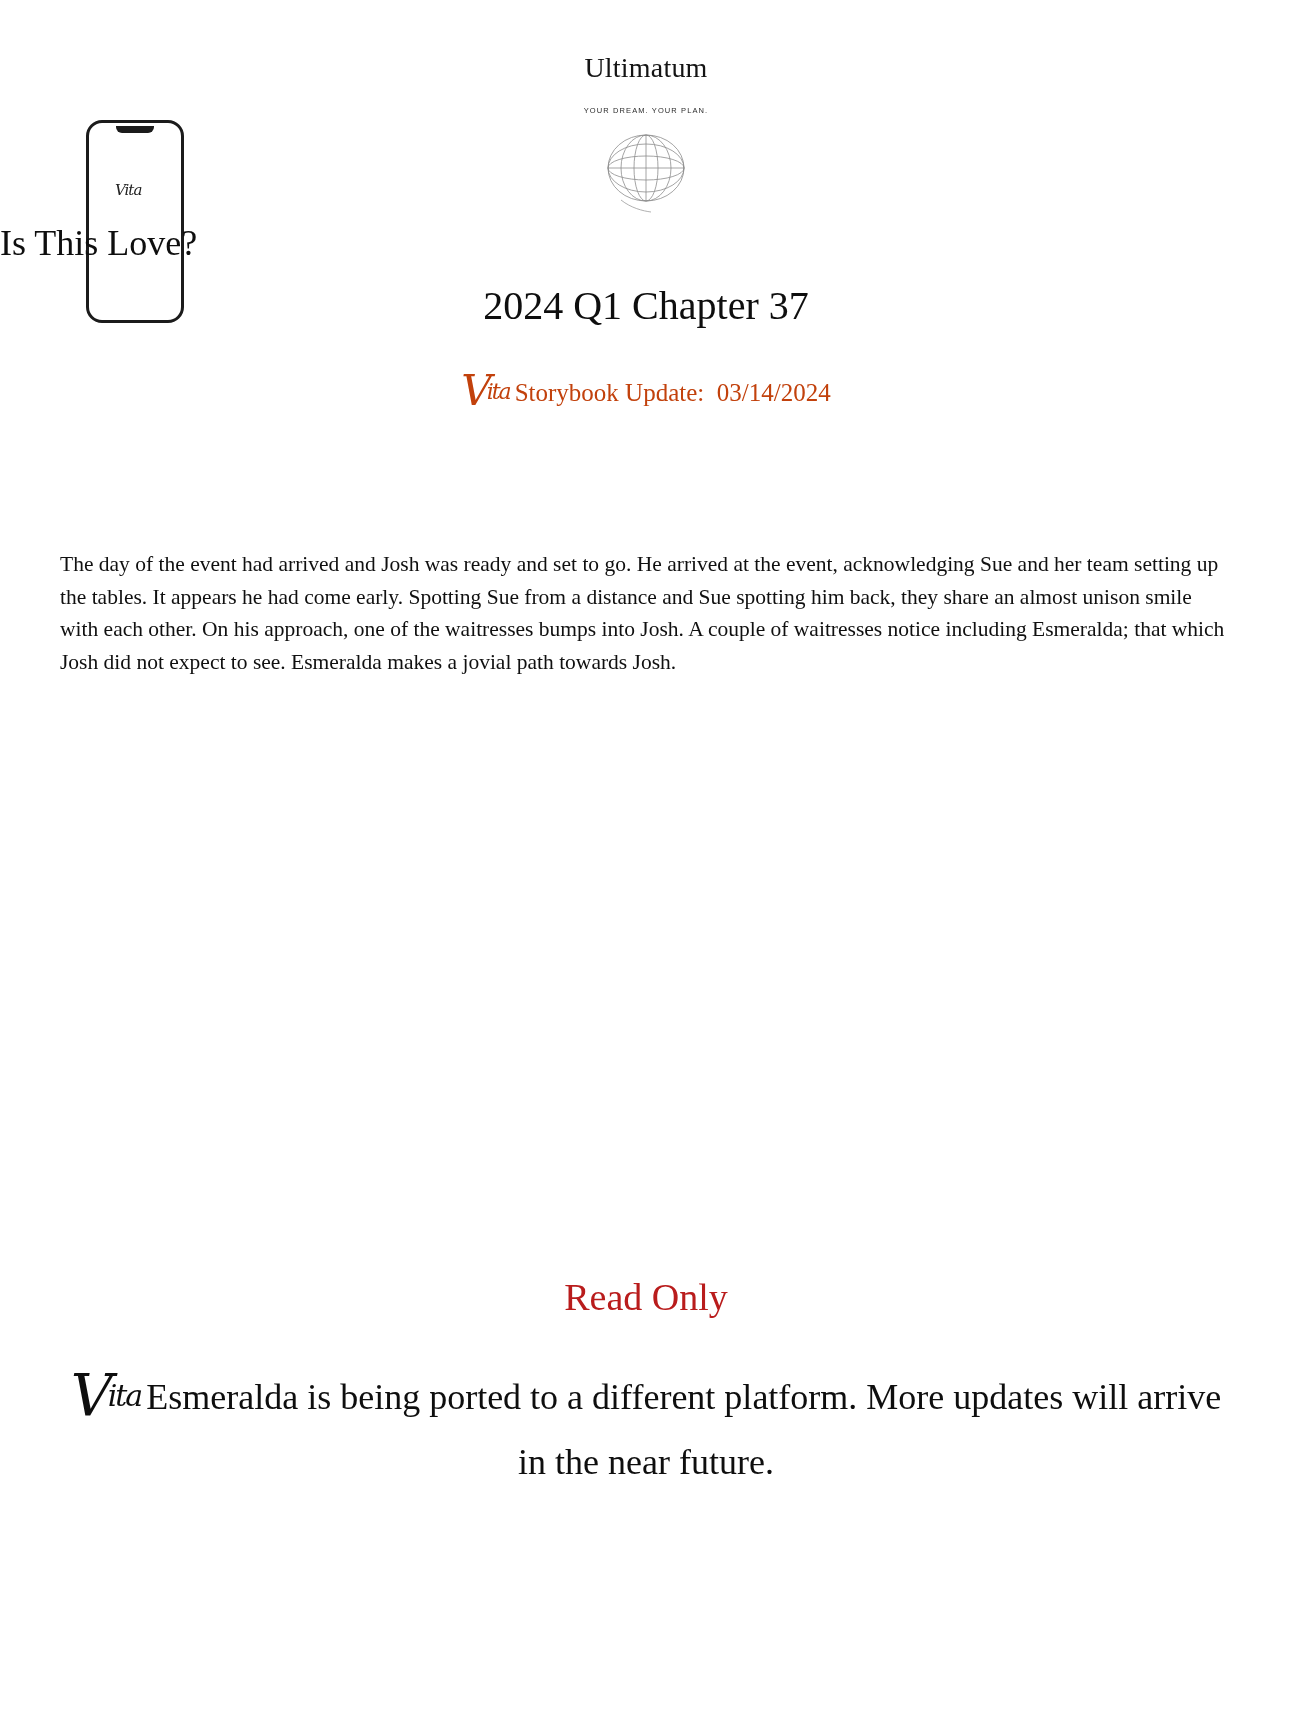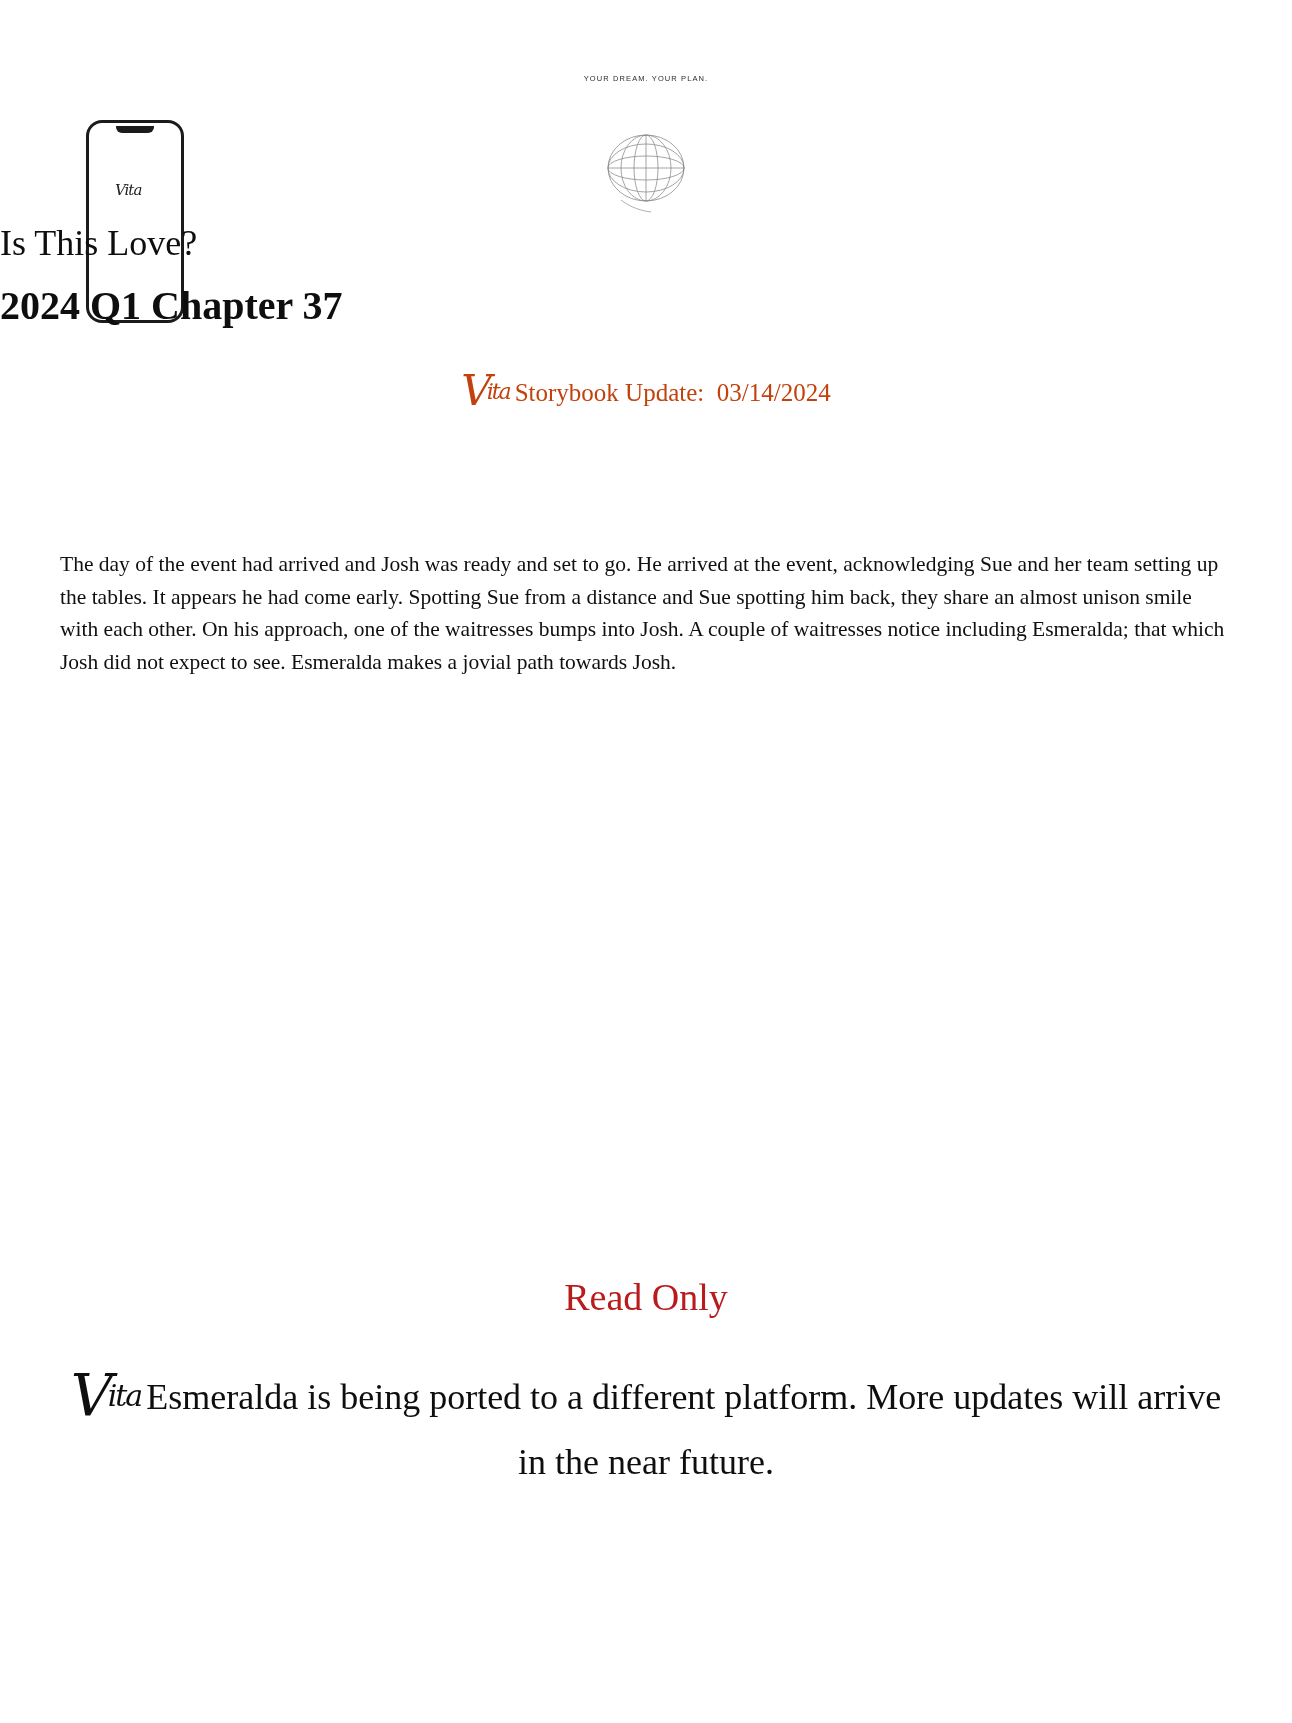--- a/index.html
+++ b/index.html
@@ -131,24 +131,23 @@
     top: 222px;
     text-align: left;
     font-size: 36px;
     color: #0e0e0e;
   }
   .doc-subtitle {
     position: absolute;
     left: 0;
     right: 0;
     top: 282px;
-    text-align: left;
+    text-align: center;
     font-size: 40px;
     color: #0e0e0e;
-    font-weight: bold;
   }
   .update-line {
     position: absolute;
     left: 0;
     right: 0;
     top: 362px;
     text-align: center;
     font-size: 25px;
     color: #c2410c;
     white-space: nowrap;
@@ -207,20 +206,21 @@
 <body>
 
 <div class="phone-mock">
   <div class="phone-body">
     <div class="phone-notch"></div>
     <div class="phone-logo">Vita</div>
   </div>
 </div>
 
 <div class="brand-block">
+  <div class="brand-name">Ultimatum</div>
   <div class="brand-tagline">
     <div>YOUR DREAM. YOUR PLAN.</div>
   </div>
 </div>
 
 <div class="globe-wrap">
   <svg width="110" height="85" viewBox="0 0 110 85" fill="none" stroke="#8d8d8d" stroke-width="0.8">
     <ellipse cx="55" cy="40" rx="38" ry="33"></ellipse>
     <ellipse cx="55" cy="40" rx="38" ry="12"></ellipse>
     <ellipse cx="55" cy="40" rx="38" ry="24"></ellipse>

